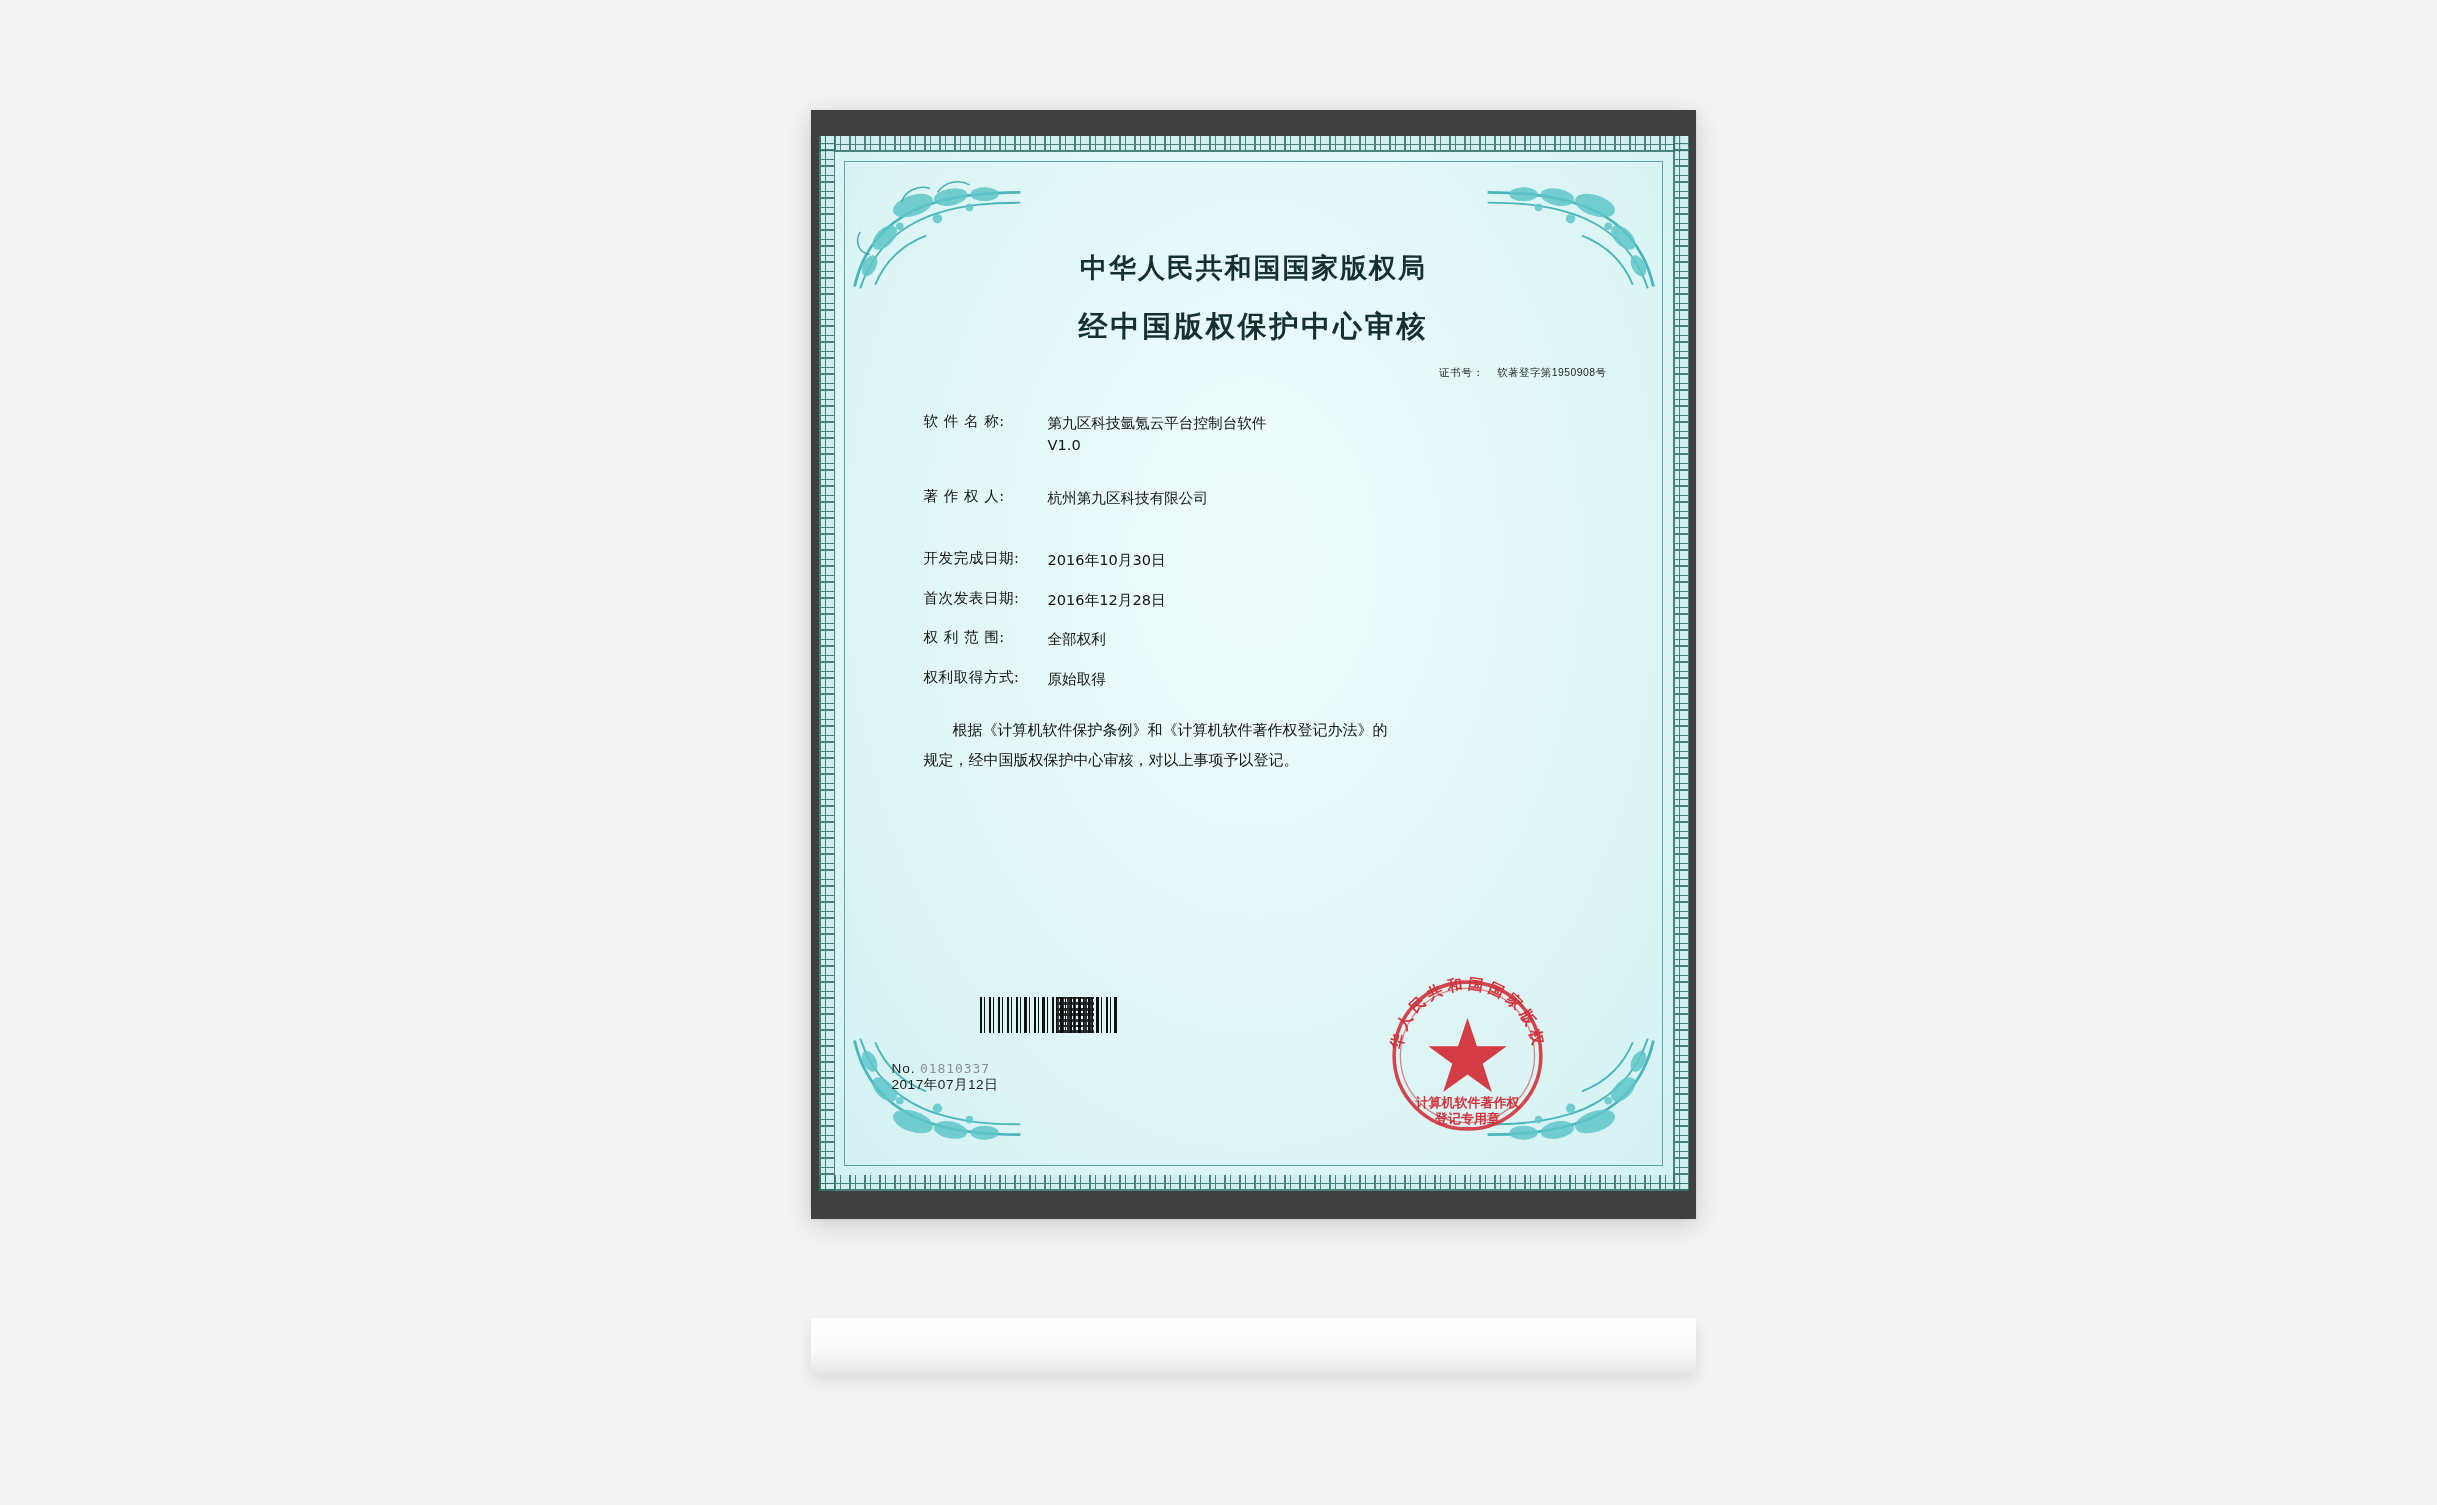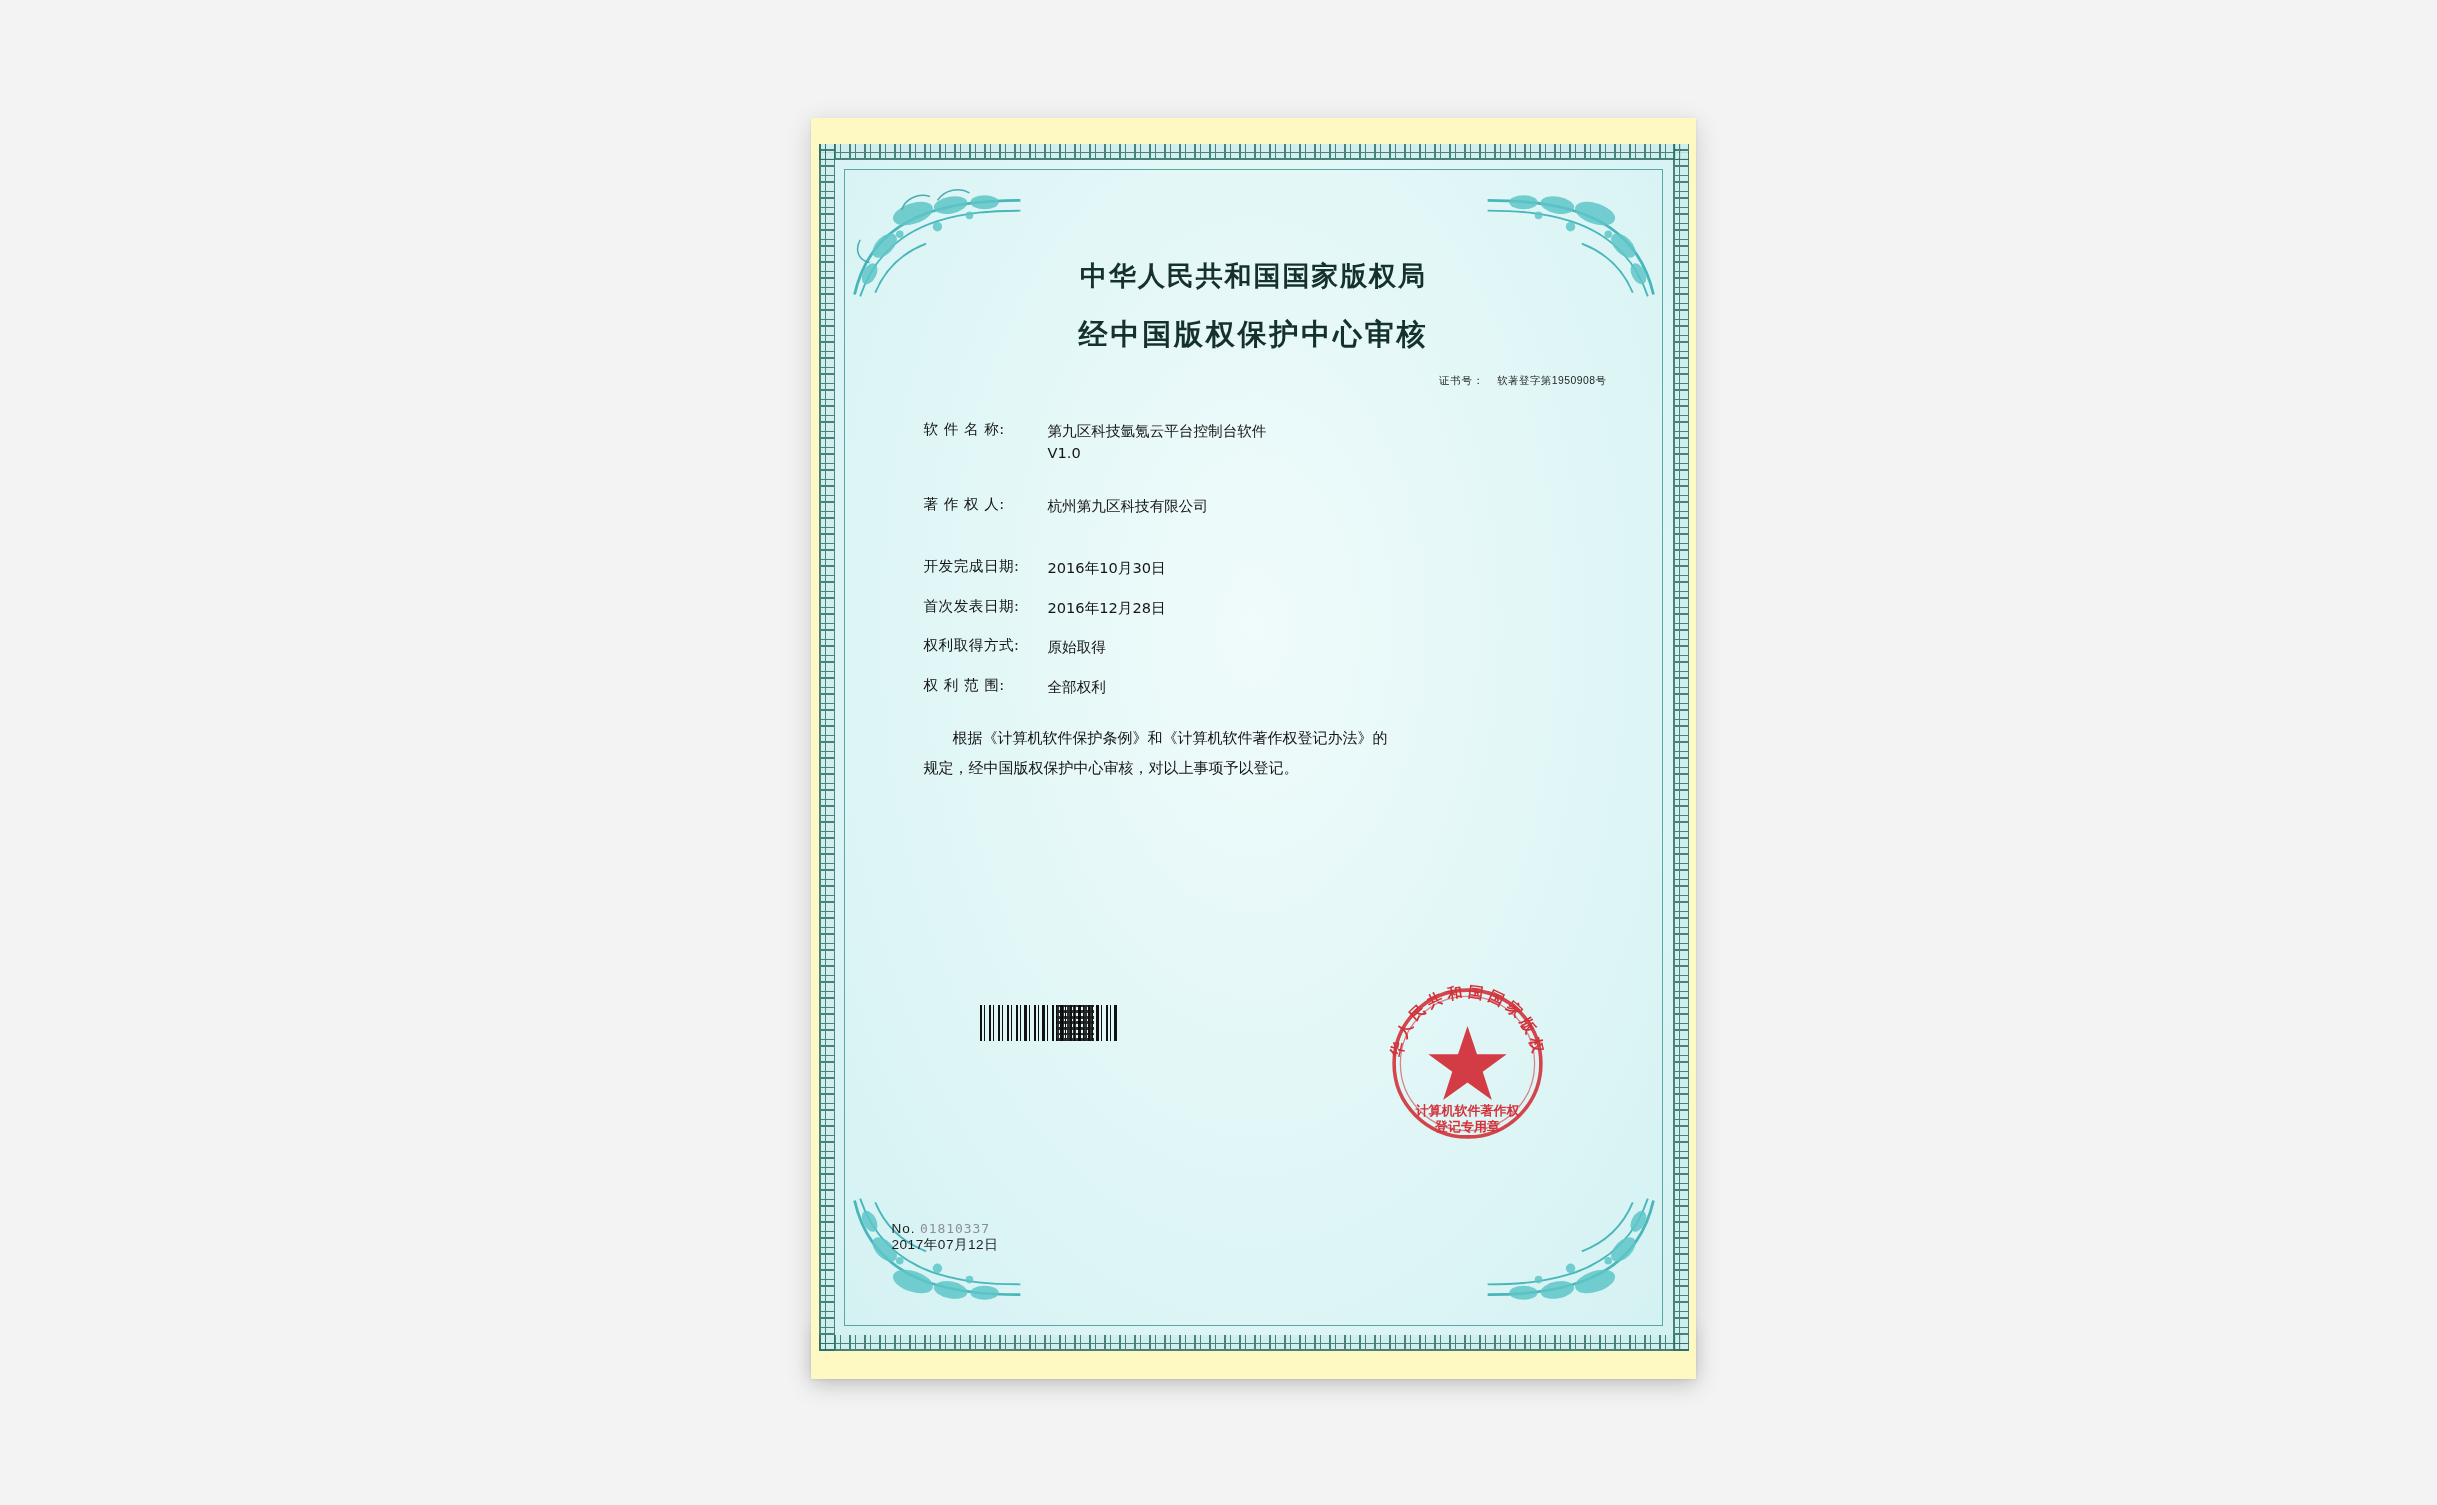--- a/index.html
+++ b/index.html
@@ -16,24 +16,24 @@
     width: 2438px;
     height: 1506px;
     background: #f3f3f3;
     overflow: hidden;
   }
 
   
   .sheet {
     position: absolute;
     left: 811px;
-    top: 118px;
+    top: 110px;
     width: 885px;
-    height: 1261px;
-    background: #fef9c3;
+    height: 1109px;
+    background: #404040;
     box-shadow: 0 5.6px 24.5px rgba(0,0,0,0.16), 0 0.9px 2.8px rgba(0,0,0,0.10);
   }
   
   .sheet-foot {
     position: absolute;
     left: 811px;
     top: 1318px;
     width: 885px;
     height: 55px;
     background: linear-gradient(180deg,#ffffff 0%, #fbfbfb 55%, #e7e7e7 100%);
@@ -354,26 +354,26 @@
         <div class="meta">
           <div class="field">
             <span class="lbl">开发完成日期:</span>
             <span class="val">2016年10月30日</span>
           </div>
           <div class="field">
             <span class="lbl">首次发表日期:</span>
             <span class="val">2016年12月28日</span>
           </div>
           <div class="field">
+            <span class="lbl">权 利 范 围:</span>
+            <span class="val">全部权利</span>
+          </div>
+          <div class="field">
             <span class="lbl">权利取得方式:</span>
             <span class="val">原始取得</span>
-          </div>
-          <div class="field">
-            <span class="lbl">权 利 范 围:</span>
-            <span class="val">全部权利</span>
           </div>
         </div>
 
         <div class="statement">
           <span class="indent">根据《计算机软件保护条例》和《计算机软件著作权登记办法》的</span>
           <span>规定，经中国版权保护中心审核，对以上事项予以登记。</span>
         </div>
 
         <div class="barcode"></div>
         <div class="qr"></div>

